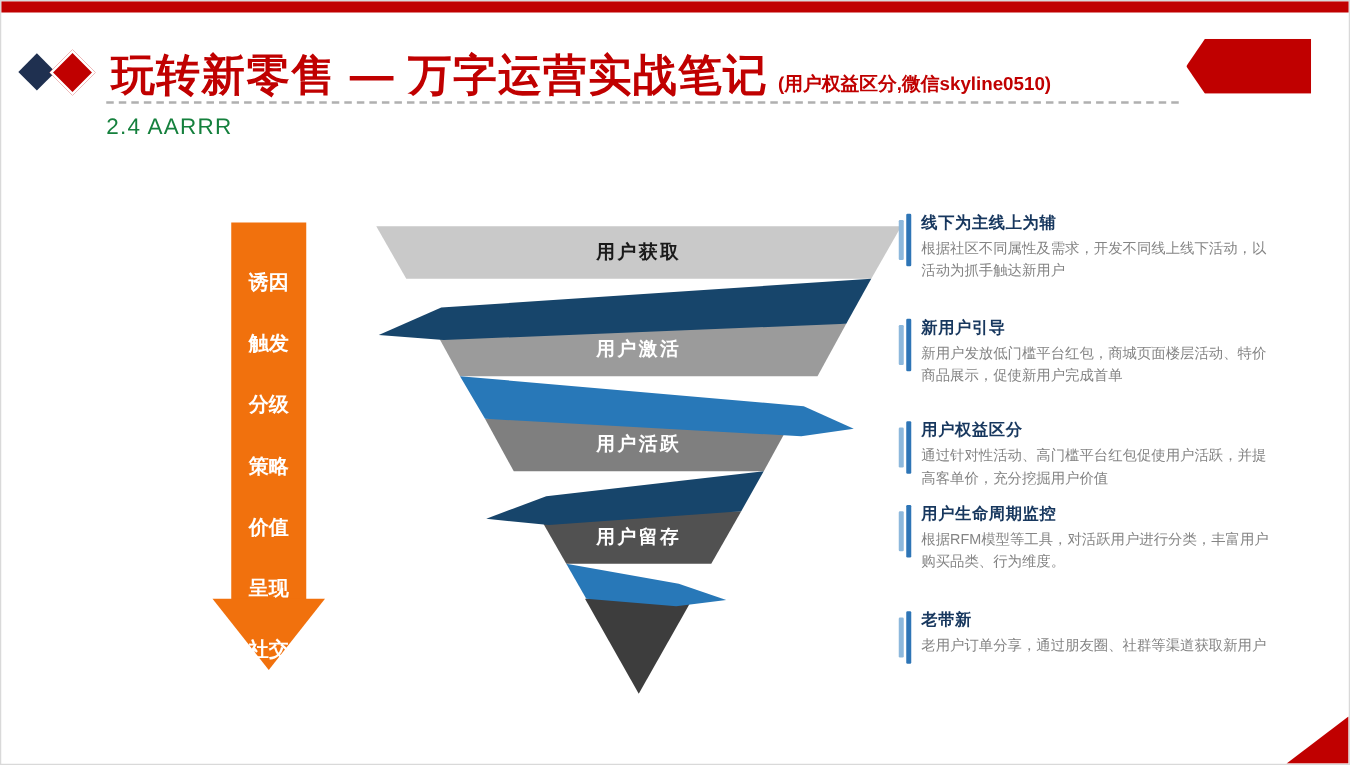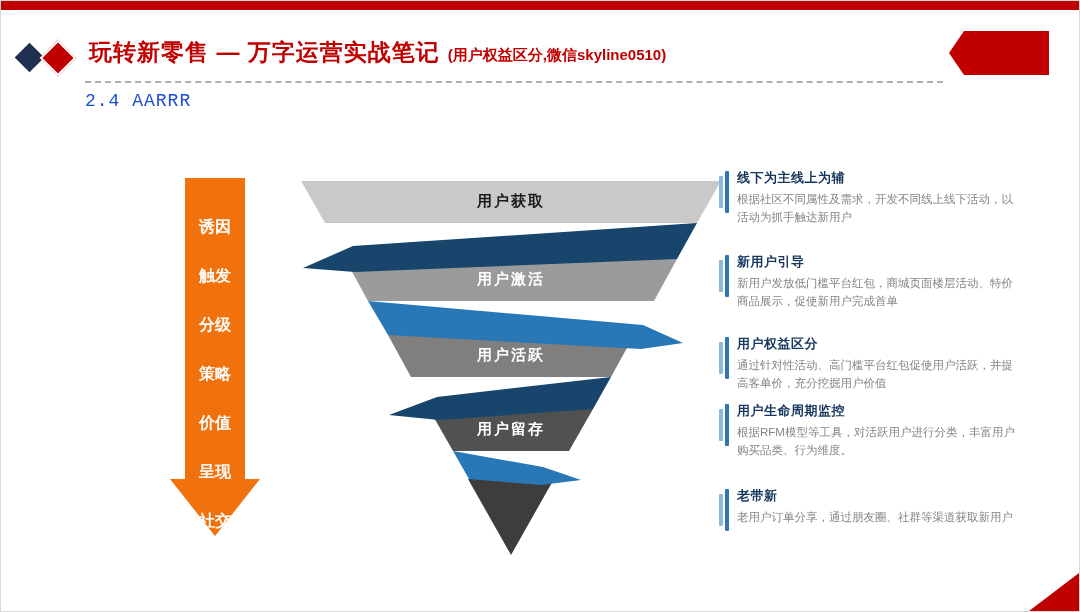--- a/index.html
+++ b/index.html
@@ -10,35 +10,35 @@
   .top-strip { position:absolute; top:0; left:0; right:0; height:9px; background:#c00000; }
 
   
   .logo { position:absolute; left:14px; top:36px; width:66px; height:42px; }
   .diamond { position:absolute; transform:rotate(45deg); }
   .diamond.navy { left:4px; top:10px; width:21px; height:21px; background:#1f3050; }
   .diamond.red  { left:30px; top:8px; width:26px; height:26px; background:#c00000; border:2px solid #ffffff; }
 
   
   .title-row { position:absolute; left:88px; top:36px; white-space:nowrap; }
-  .title-row .main-title { font-size:23px; font-weight:bold; color:#c00000; letter-spacing:1px; }
+  .title-row .main-title { font-size:35px; font-weight:bold; color:#c00000; letter-spacing:1px; }
   .title-row .author { font-size:15px; font-weight:bold; color:#c00000; margin-left:8px; }
 
   
   .banner { position:absolute; left:948px; top:30px; width:100px; height:44px; background:#c00000;
             clip-path:polygon(15% 0, 100% 0, 100% 100%, 15% 100%, 0 50%); }
 
   
   .corner { position:absolute; right:0; bottom:0; width:50px; height:38px; background:#c00000;
             clip-path:polygon(100% 0, 100% 100%, 0 100%); }
 
   .dashed { position:absolute; left:84px; top:80px; width:858px; border-top:2px dashed #b0b0b0; }
 
-  .section-label { position:absolute; left:84px; top:90px; font-family:Liberation Mono, monospace;
-                   font-size:18px; color:#1d4ed8; letter-spacing:1px; }
+  .section-label { position:absolute; left:84px; top:90px; font-family:Liberation Sans, sans-serif;
+                   font-size:18px; color:#15803d; letter-spacing:1px; }
 
   
   .arrow { position:absolute; left:169px; top:177px; width:90px; height:360px; }
   .arrow-rect { position:absolute; left:15px; top:0; width:60px; height:302px; background:#f1710d; }
   .arrow-head { position:absolute; left:0; top:301px; width:0; height:0;
                 border-left:45px solid transparent; border-right:45px solid transparent;
                 border-top:57px solid #f1710d; }
   .arrow-items { position:absolute; left:15px; top:10px; width:60px; height:285px;
                  display:flex; flex-direction:column; justify-content:space-around; align-items:center; }
   .arrow-item { color:#ffffff; font-weight:bold; font-size:16px; line-height:20px; text-align:center; }

